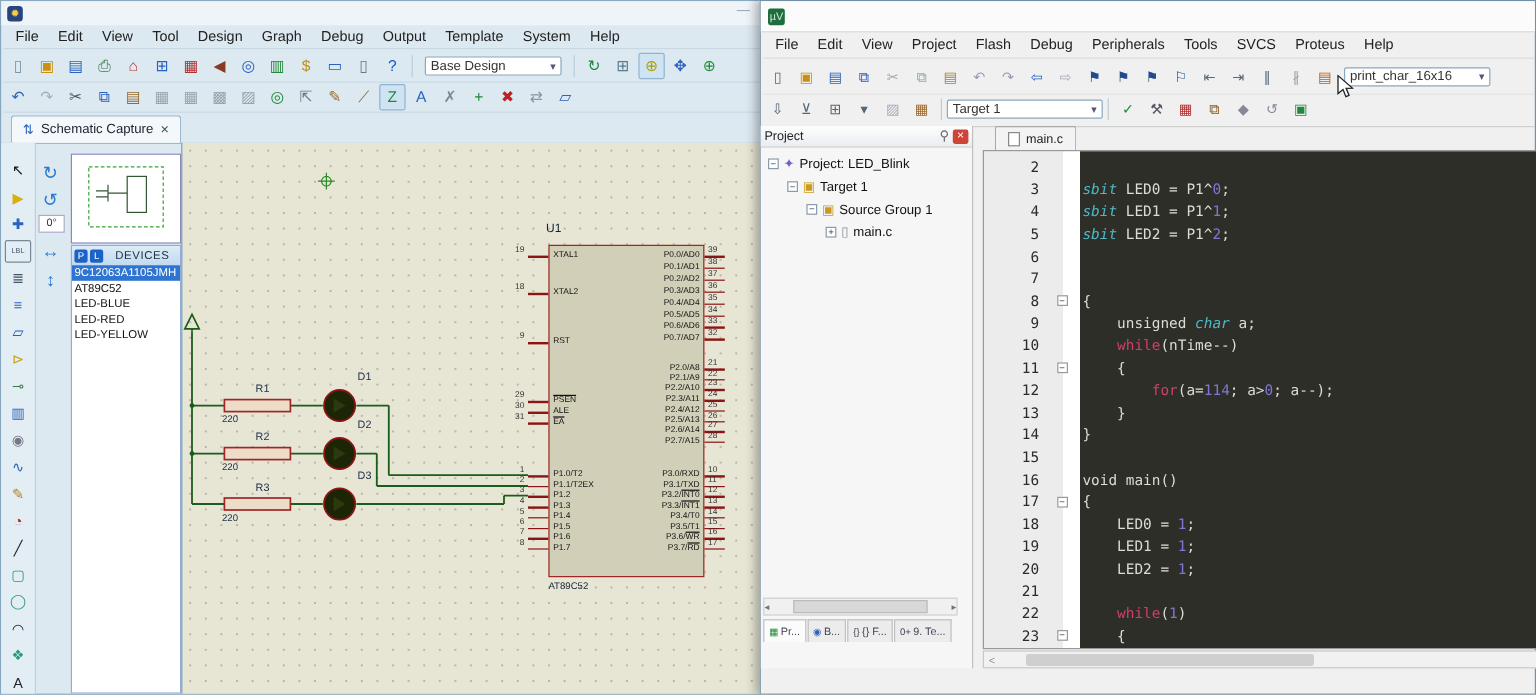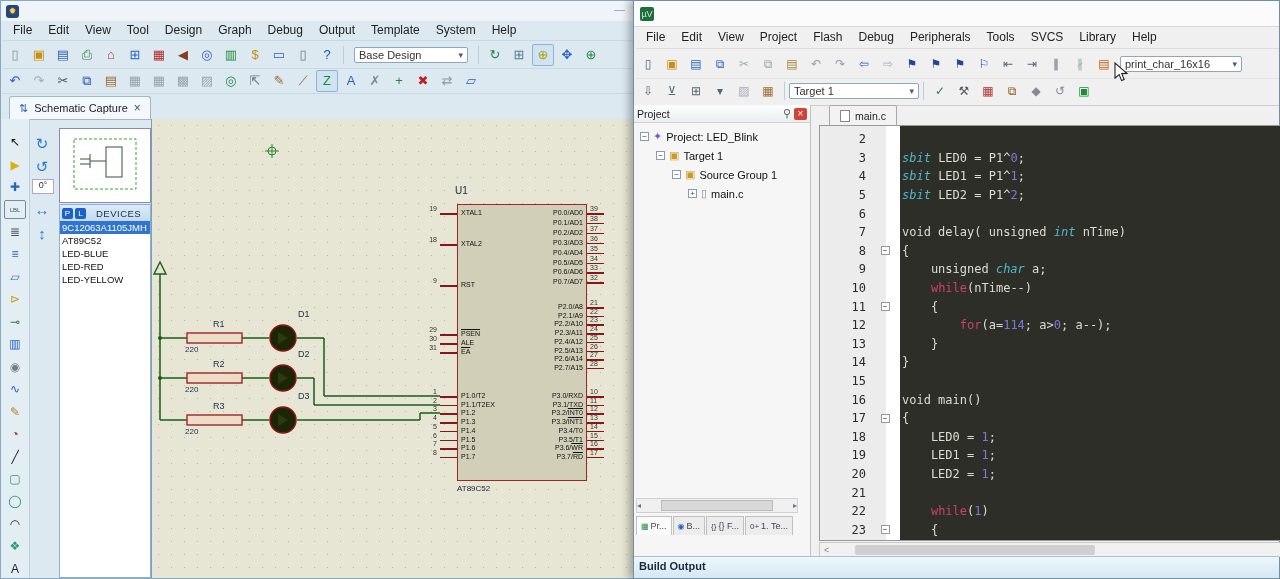--- a/index.html
+++ b/index.html
@@ -398,21 +398,21 @@
     <nav id="umenu" class="abs menubar">
         <span>File</span>
         <span>Edit</span>
         <span>View</span>
         <span>Project</span>
         <span>Flash</span>
         <span>Debug</span>
         <span>Peripherals</span>
         <span>Tools</span>
         <span>SVCS</span>
-        <span>Library</span>
+        <span>Proteus</span>
         <span>Help</span>
       </nav>
     <div id="utb1" class="abs tbrow">
       <span id="utb1icons" class="tbrow">
           <span class="tbi" style="color: rgb(85, 102, 119);">▯</span>
           <span class="tbi" style="color: rgb(204, 144, 16);">▣</span>
           <span class="tbi" style="color: rgb(42, 98, 192);">▤</span>
           <span class="tbi" style="color: rgb(42, 98, 192);">⧉</span>
           <span class="tbi" style="color: rgb(153, 170, 170);">✂</span>
           <span class="tbi" style="color: rgb(153, 170, 170);">⧉</span>
@@ -504,21 +504,21 @@
           <span class="pptab">
             <span style="color: rgb(42, 98, 192); font-size: 8px;">◉</span>
             <span>B...</span>
           </span>
           <span class="pptab">
             <span style="color: rgb(68, 68, 85); font-size: 8px;">{}</span>
             <span>{} F...</span>
           </span>
           <span class="pptab">
             <span style="color: rgb(68, 68, 85); font-size: 8px;">0+</span>
-            <span>1. Te...</span>
+            <span>9. Te...</span>
           </span>
         </div>
     </div>
 
     <div id="editor" class="abs">
       <div class="edtabs">
         <div class="edtab">
           <span class="fileic"></span>
           <span>main.c</span>
         </div>
@@ -545,21 +545,20 @@
             <span class="lcode"><span class="k">sbit</span><span class="d"> LED2 = P1^</span><span class="n">2</span><span class="d">;</span></span>
           </div>
           <div class="cline">
             <span class="lnum">6</span>
             <span class="lfold"></span>
             <span class="lcode"></span>
           </div>
           <div class="cline">
             <span class="lnum">7</span>
             <span class="lfold"></span>
-            <span class="lcode"><span class="d">void delay( unsigned </span><span class="k">int</span><span class="d"> nTime)</span></span>
           </div>
           <div class="cline">
             <span class="lnum">8</span>
             <span class="lfold">
               <span class="foldbox">−</span>
             </span>
             <span class="lcode"><span class="d">{</span></span>
           </div>
           <div class="cline">
             <span class="lnum">9</span>
@@ -642,21 +641,18 @@
             </span>
             <span class="lcode"><span class="d">    {</span></span>
           </div>
         </div>
       <div class="edscroll">
         <span style="margin-left:4px;">&lt;</span>
         <span class="thumb"></span>
       </div>
     </div>
 
-    <div id="buildbar" class="abs">
-      <span>Build Output</span>
-    </div>
   </section>
 
   <svg id="cursor" class="abs" width="18" height="22">
     <path d="M2,1 L2,16 L6.2,12.6 L8.6,18.6 L11.2,17.5 L8.8,11.6 L14,11.4 Z" fill="#fff" stroke="#222" stroke-width="1.1"></path>
   </svg>
 </div>
 
 </body></html>

